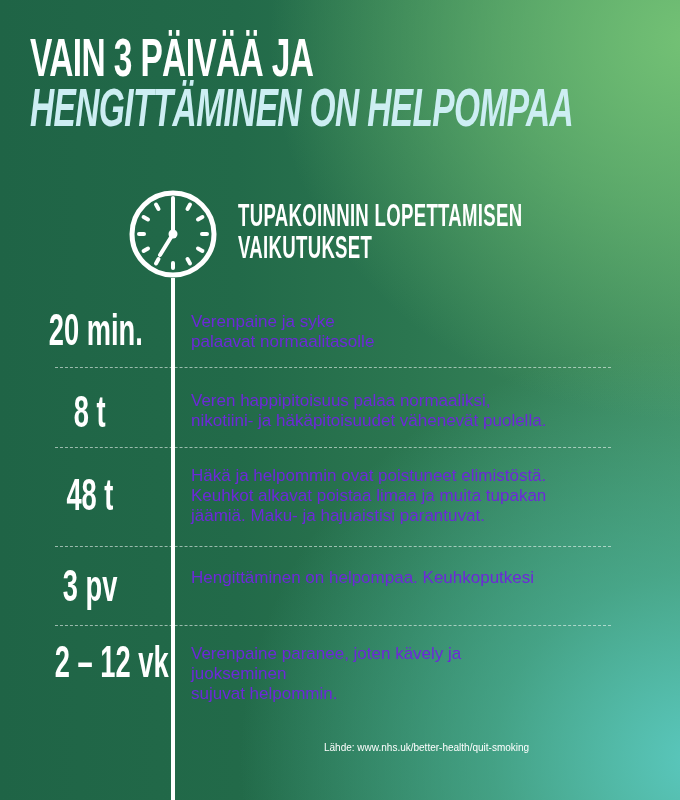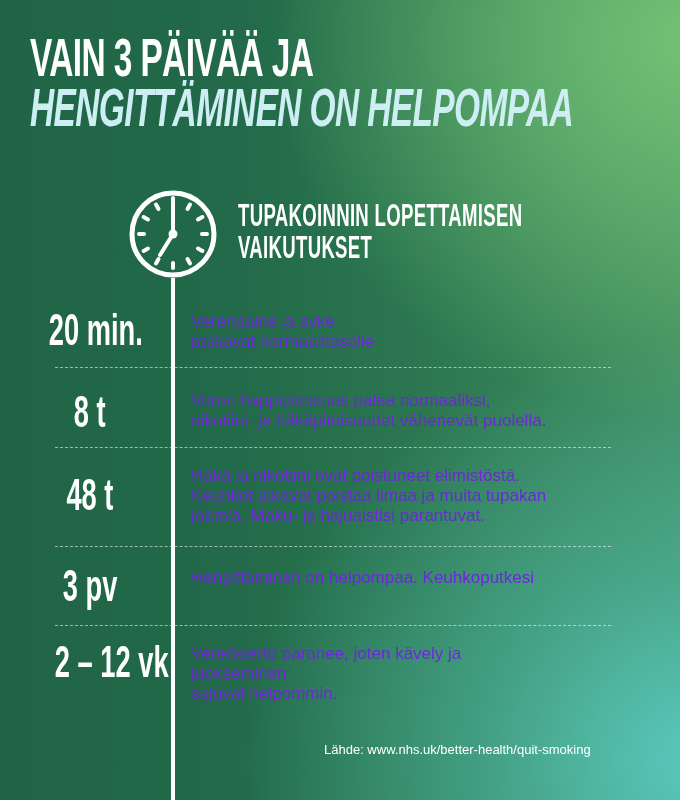--- a/index.html
+++ b/index.html
@@ -56,21 +56,21 @@
     position: absolute; left: 191px; width: 440px;
     font-size: 17px; line-height: 20px; color: #6d28d9;
     font-family: "Liberation Sans", sans-serif;
   }
   .sep {
     position: absolute; left: 55px; width: 556px; height: 0;
     border-top: 1px dashed rgba(255,255,255,0.55);
   }
   .source {
     position: absolute; left: 324px; top: 742px;
-    font-size: 13px; color: #ffffff; white-space: nowrap; text-align: center;
+    font-size: 10px; color: #ffffff; white-space: nowrap; text-align: center;
   }
 </style>
 </head>
 <body>
 
 <div class="headline">
   <span class="line1">VAIN 3 PÄIVÄÄ JA</span>
   <span class="line2">HENGITTÄMINEN ON HELPOMPAA</span>
 </div>
 
@@ -118,37 +118,37 @@
   <div class="desc" style="top:6px;">
     <div>Veren happipitoisuus palaa normaaliksi,</div>
     <div>nikotiini- ja häkäpitoisuudet vähenevät puolella.</div>
   </div>
 </div>
 <div class="sep" style="top:447px;"></div>
 
 <div class="row" style="top:463px;">
   <div class="time" style="top:12px;"><span>48 t</span></div>
   <div class="desc" style="top:3px;">
-    <div>Häkä ja nikotiini ovat poistuneet elimistöstä.</div>
+    <div>Häkä ja helpommin ovat poistuneet elimistöstä.</div>
     <div>Keuhkot alkavat poistaa limaa ja muita tupakan</div>
     <div>jäämiä. Maku- ja hajuaistisi parantuvat.</div>
   </div>
 </div>
 <div class="sep" style="top:546px;"></div>
 
 <div class="row" style="top:562px;">
   <div class="time" style="top:4px;"><span>3 pv</span></div>
   <div class="desc" style="top:6px;">
     <div>Hengittäminen on helpompaa. Keuhkoputkesi</div>
   </div>
 </div>
 <div class="sep" style="top:625px;"></div>
 
 <div class="row" style="top:640px;">
   <div class="time" style="top:2px;"><span>2 – 12 vk</span></div>
   <div class="desc" style="top:4px;">
-    <div>Verenkierto paranee, joten kävely ja</div>
+    <div>Verenpaine paranee, joten kävely ja</div>
     <div>juokseminen</div>
     <div>sujuvat helpommin.</div>
   </div>
 </div>
 
 <div class="source">Lähde: www.nhs.uk/better-health/quit-smoking</div>
 
 </body></html>

